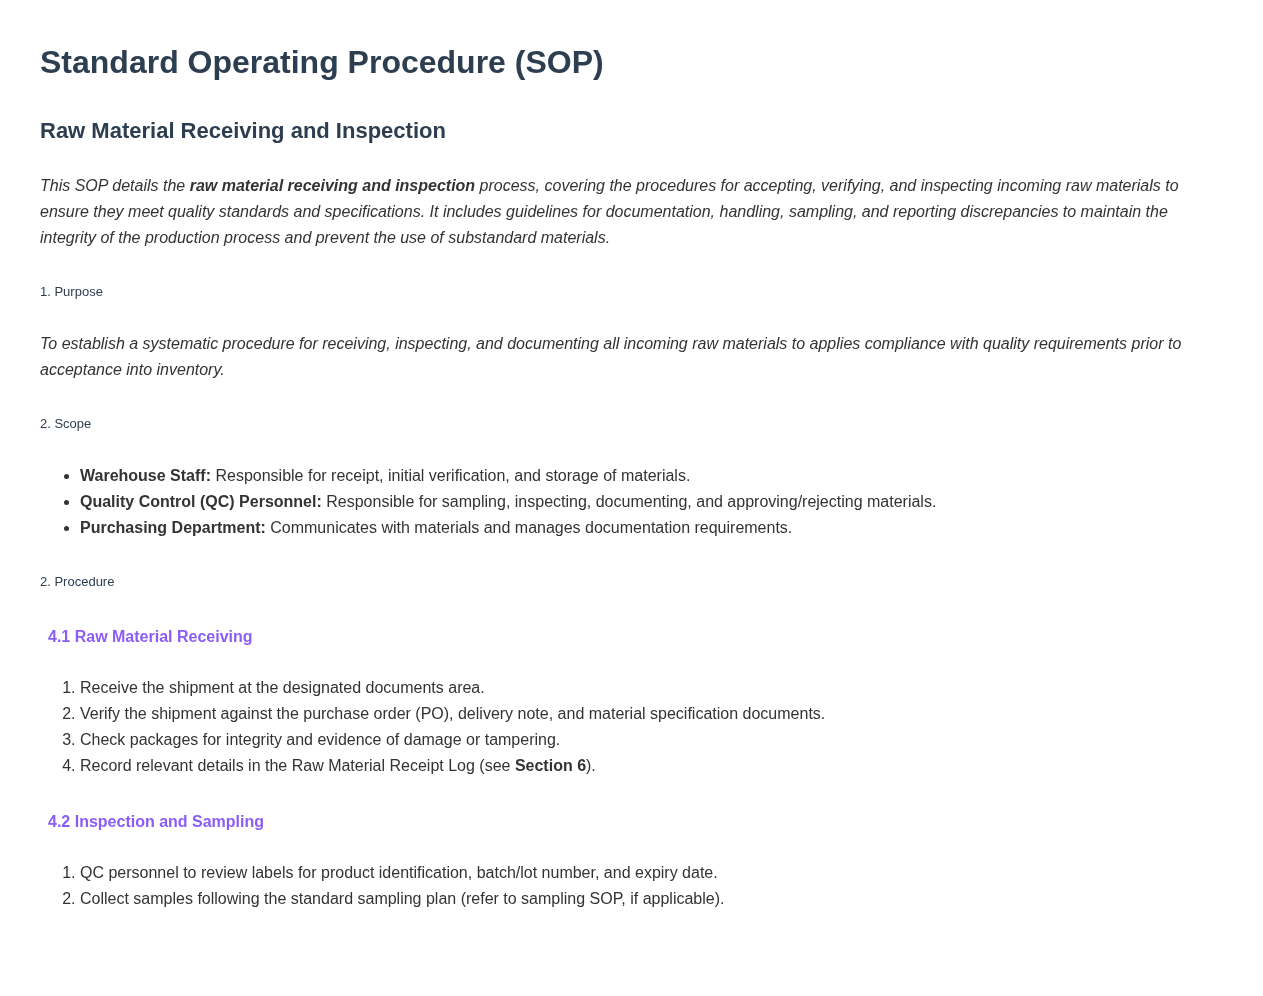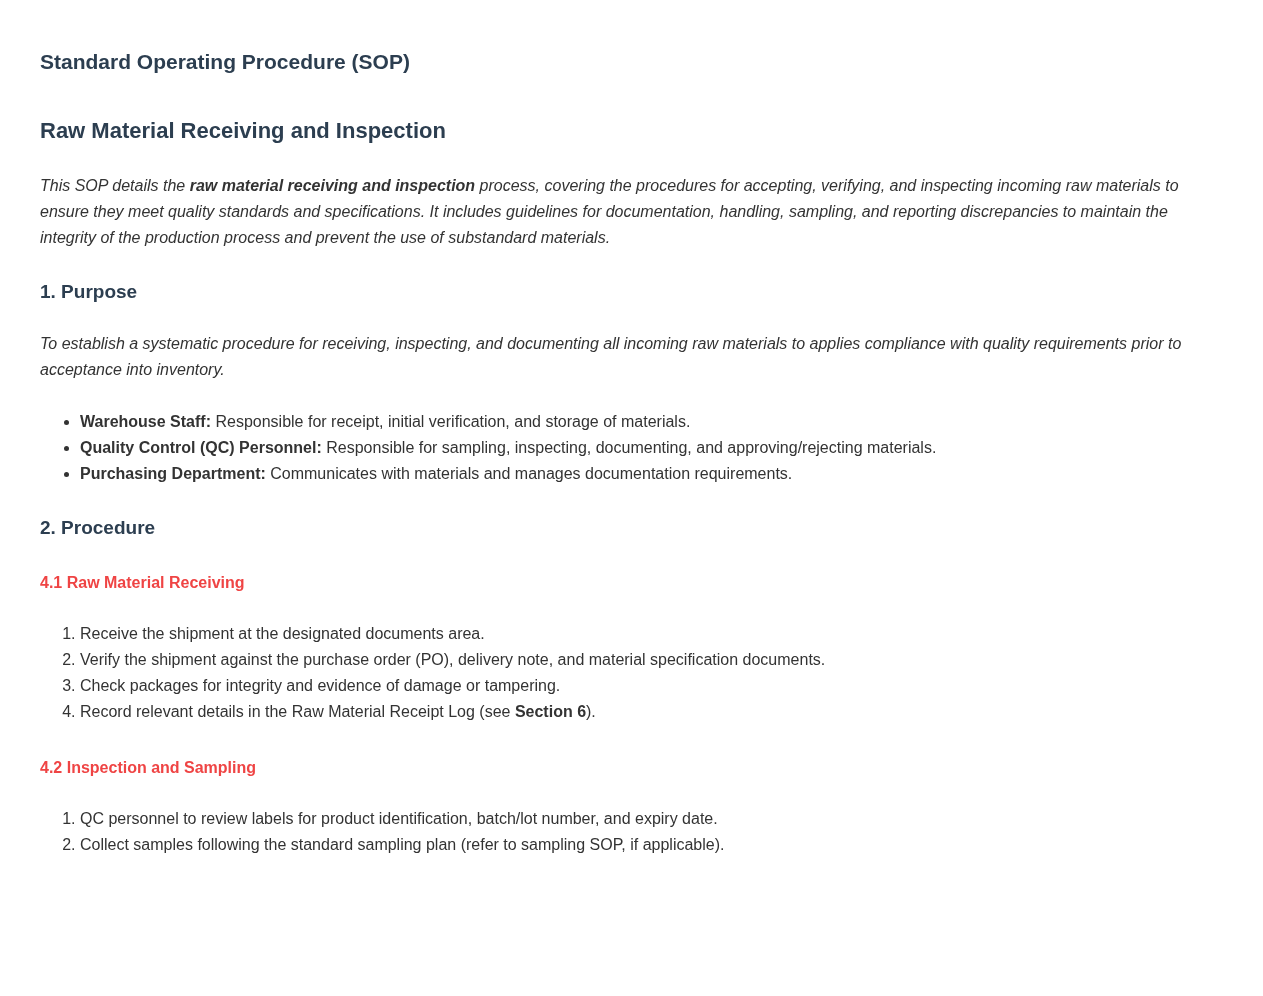--- a/index.html
+++ b/index.html
@@ -17,43 +17,43 @@
     width:1263px;
   }
   .doc{
     padding:44px 43px 6px 40px;
   }
   h1,h2,h3{
     color:var(--heading-color);
     font-family:"Liberation Sans","DejaVu Sans",sans-serif;
   }
   h1{
-    font-size:21px;
+    font-size:32px;
     line-height:36px;
     margin:0 0 37px 0;
     font-weight:bold;
   }
   h2{
     font-size:22px;
     line-height:27px;
     margin:0 0 29px 0;
     font-weight:bold;
   }
   h3{
-    font-size:19px;
+    font-size:13px;
     line-height:24px;
     margin:29px 0 27px 0;
-    font-weight:bold;
+    font-weight:normal;
   }
   h4{
     font-size:16px;
     line-height:21px;
-    margin:32px 0 28px 0;
+    margin:32px 0 28px 8px;
     font-weight:bold;
-    color:#ef4444;
+    color:#8b5cf6;
   }
   p{
     margin:26px 0;
     font-style:italic;
   }
   ul,ol{
     margin:26px 0;
     padding-left:40px;
   }
   li{
@@ -70,20 +70,21 @@
   <h1>Standard Operating Procedure (SOP)</h1>
 
   <h2>Raw Material Receiving and Inspection</h2>
 
   <p><span>This SOP details the </span><strong>raw material receiving and inspection</strong><span> process, covering the procedures for accepting, verifying, and inspecting incoming raw materials to ensure they meet quality standards and specifications. It includes guidelines for documentation, handling, sampling, and reporting discrepancies to maintain the integrity of the production process and prevent the use of substandard materials.</span></p>
 
   <h3>1. Purpose</h3>
 
   <p>To establish a systematic procedure for receiving, inspecting, and documenting all incoming raw materials to applies compliance with quality requirements prior to acceptance into inventory.</p>
 
+  <h3>2. Scope</h3>
 
 
 
   <ul>
     <li><strong>Warehouse Staff:</strong><span> Responsible for receipt, initial verification, and storage of materials.</span></li>
     <li><strong>Quality Control (QC) Personnel:</strong><span> Responsible for sampling, inspecting, documenting, and approving/rejecting materials.</span></li>
     <li><strong>Purchasing Department:</strong><span> Communicates with materials and manages documentation requirements.</span></li>
   </ul>
 
   <h3>2. Procedure</h3>

